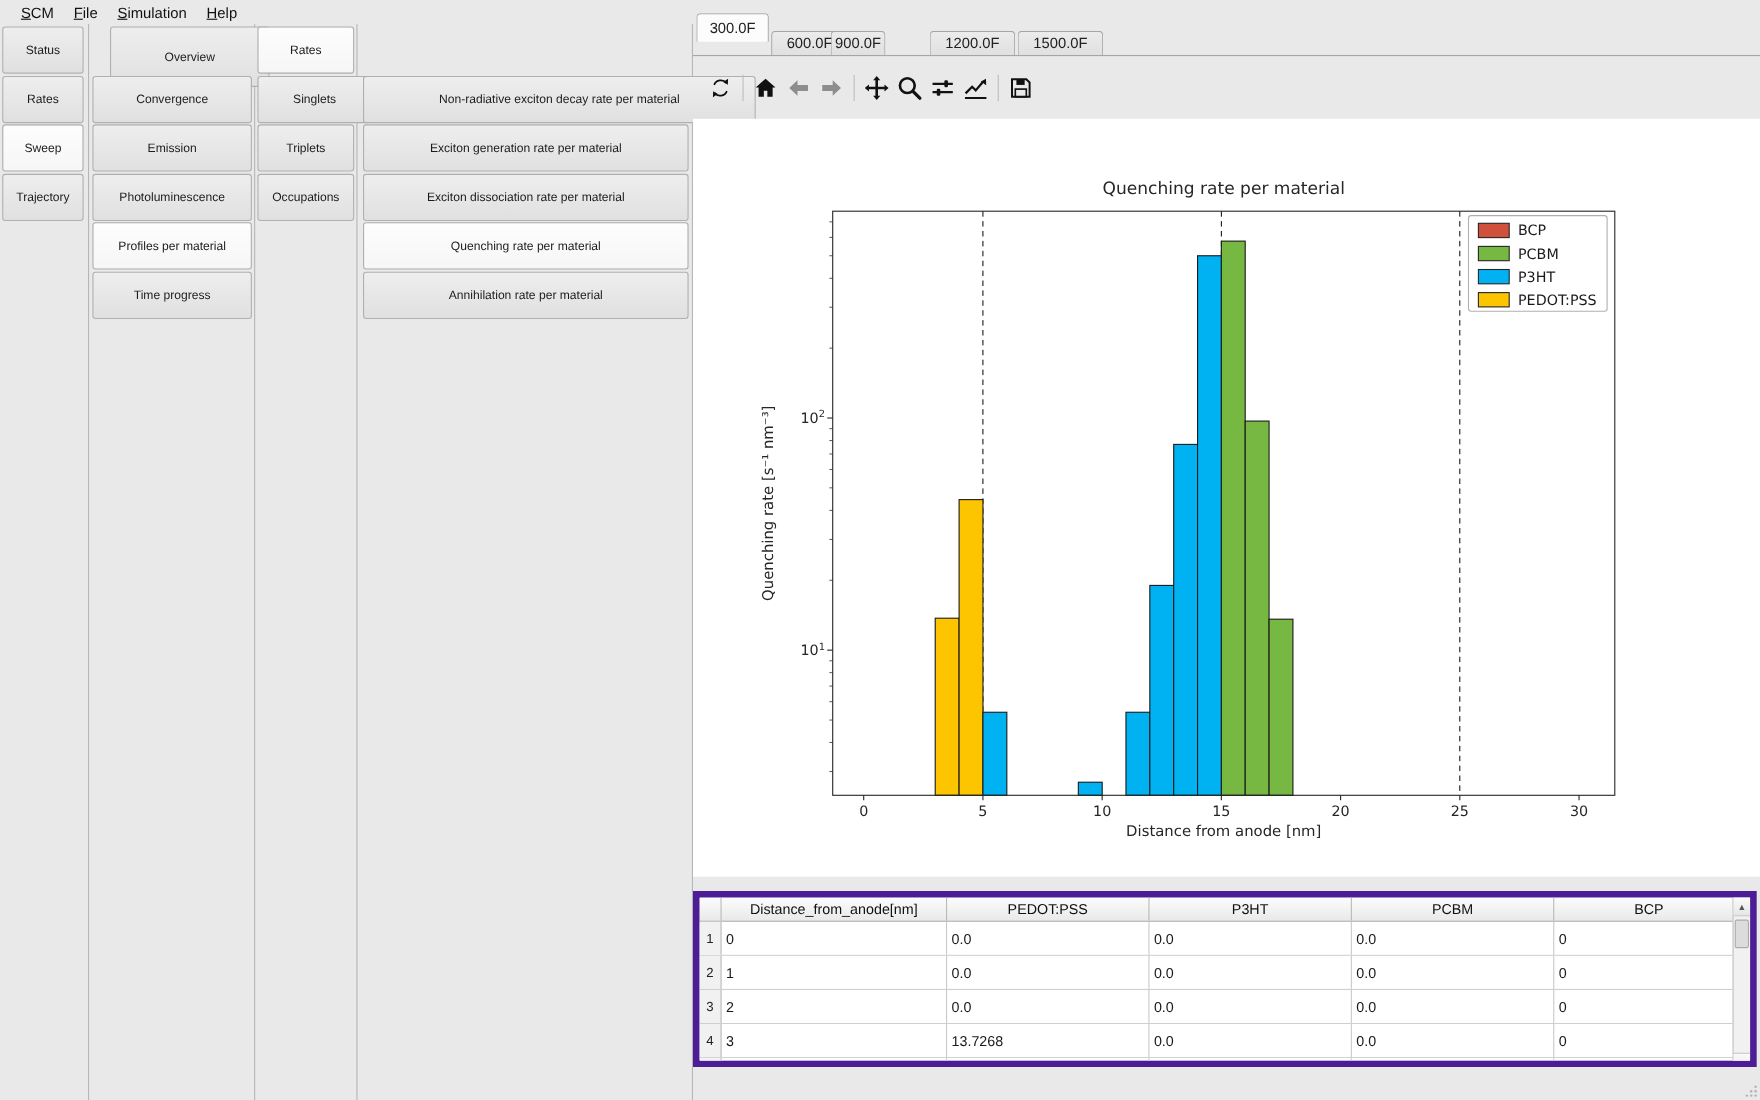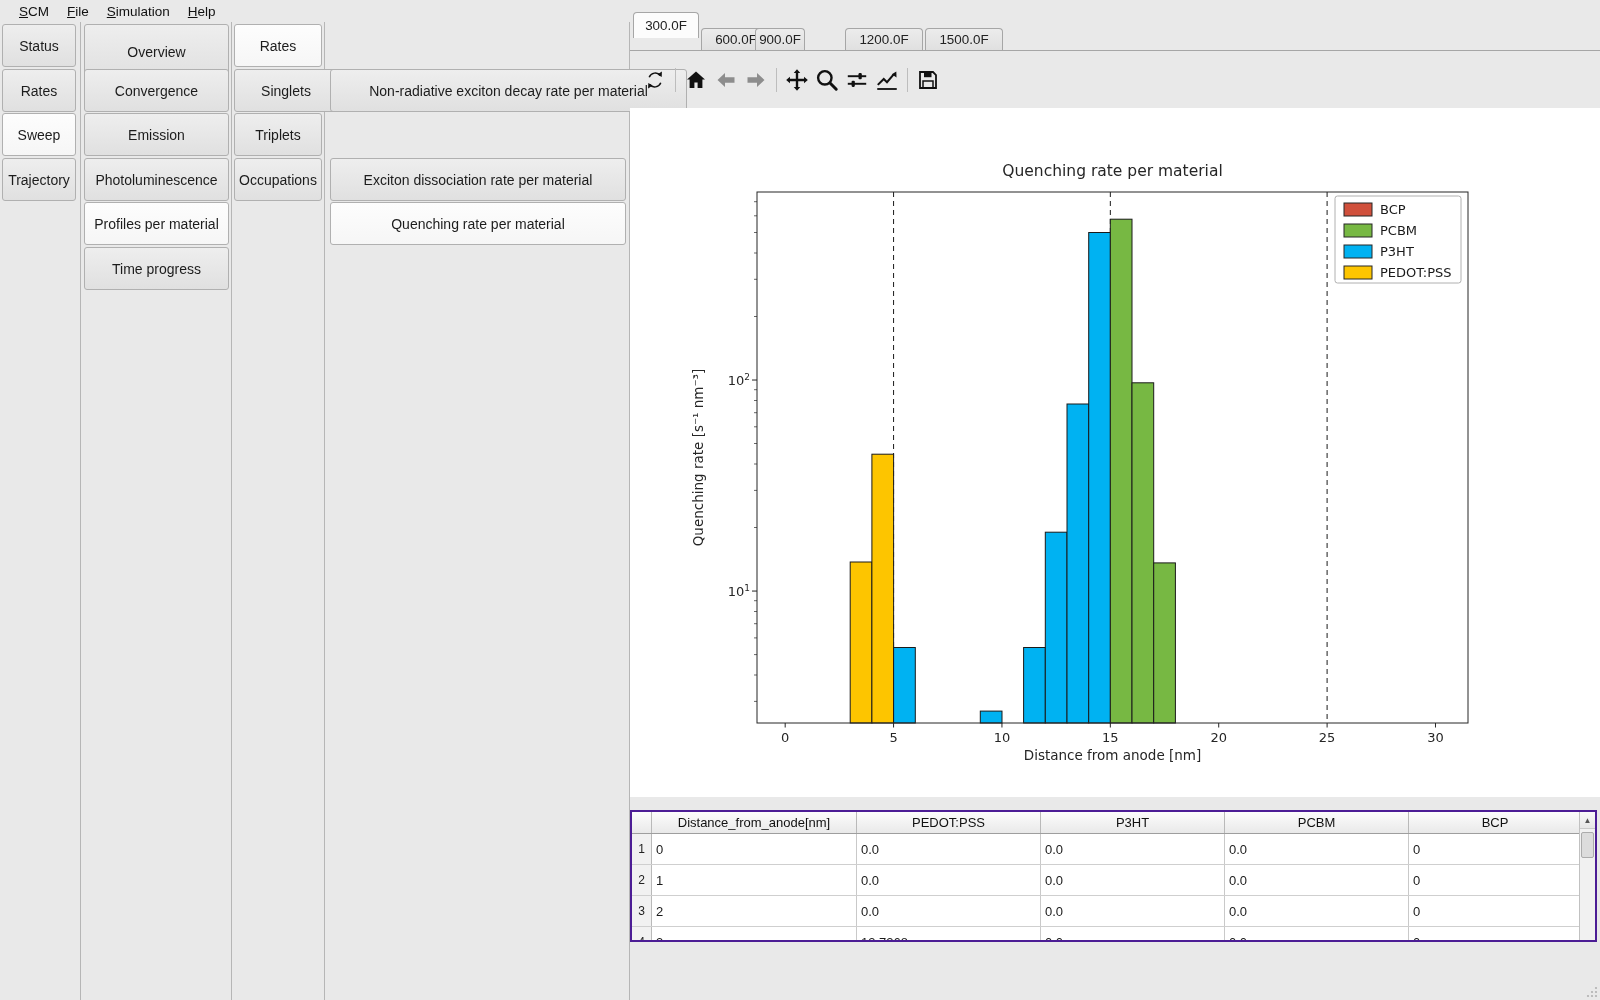--- a/index.html
+++ b/index.html
@@ -5,34 +5,34 @@
   html,body{margin:0;padding:0}
   body{width:1600px;height:1000px;background:#e9e9e9;font-family:"Liberation Sans",sans-serif;position:relative;overflow:hidden;color:#1a1a1a}
   #root{position:absolute;inset:0}
   
   .menubar{position:absolute;left:0;top:0;width:100%;height:22px;display:flex;align-items:center;padding-left:10px;font-size:13.5px;color:#111}
   .menu-item{display:inline-block;padding:2px 9px;cursor:default}
   .menu-item::first-letter{text-decoration:underline}
   
   .vsep{position:absolute;top:22px;bottom:0;width:1px;background:#b6b6b6}
   
-  .navbtn{position:absolute;border:1px solid #b0b0b0;border-radius:3px;background:linear-gradient(#eeeeee,#e0e0e0);color:#1c1c1c;font-size:14px;display:flex;align-items:center;justify-content:center;text-align:center;white-space:nowrap;cursor:default;box-sizing:border-box}
+  .navbtn{position:absolute;border:1px solid #b0b0b0;border-radius:3px;background:linear-gradient(#eeeeee,#e0e0e0);color:#1c1c1c;font-size:11px;display:flex;align-items:center;justify-content:center;text-align:center;white-space:nowrap;cursor:default;box-sizing:border-box}
   .navbtn.active{background:linear-gradient(#fdfdfd,#f6f6f6)}
   
   .tabline{position:absolute;left:630px;top:50px;width:970px;height:1px;background:#a6a6a6;z-index:1}
   .tab{position:absolute;top:28px;height:22px;background:linear-gradient(#ececec,#e0e0e0);border:1px solid #a6a6a6;border-bottom:none;border-radius:4px 4px 0 0;font-size:13.4px;color:#222;display:flex;align-items:center;justify-content:center;box-sizing:border-box;z-index:2;cursor:default}
   .tab.active{top:12px;height:26px;background:#fcfcfc;z-index:3}
   
   .toolbar{position:absolute;left:640px;top:62px;height:36px;display:flex;align-items:center}
   .ticon{width:30px;height:30px;display:flex;align-items:center;justify-content:center;cursor:default}
   .tsep{width:1px;height:24px;background:#bdbdbd;margin:0 5px}
   
   .plotpanel{position:absolute;left:630px;top:108px;width:970px;height:689px;background:#ffffff}
   
-  .tablewrap{position:absolute;left:630px;top:810px;width:967px;height:132px;background:#fff;border:2px solid #4c1d95;box-sizing:border-box;overflow:hidden}
+  .tablewrap{position:absolute;left:630px;top:810px;width:967px;height:160px;background:#fff;border:6px solid #4c1d95;box-sizing:border-box;overflow:hidden}
   .thead{display:flex;height:21px;background:linear-gradient(#fcfcfc,#e9e9e9);border-bottom:1px solid #9e9e9e;font-size:13px;color:#111}
   .th{display:flex;align-items:center;justify-content:center;border-right:1px solid #b9b9b9;box-sizing:border-box;overflow:hidden}
   .trow{display:flex;height:30px;border-bottom:1px solid #cfcfcf;font-size:13px;background:#fff}
   .td{display:flex;align-items:center;border-right:1px solid #c9c9c9;box-sizing:border-box;padding-left:4px;overflow:hidden}
   .tdnum{display:flex;align-items:center;justify-content:center;background:#f1f1f1;border-right:1px solid #b9b9b9;box-sizing:border-box;font-size:12px;color:#222}
   .trow.partial .td,.trow.partial .tdnum{align-items:flex-end;padding-bottom:1px}
   .c0{width:20px}.c1{width:205px}.c2{width:184px}.c3{width:184px}.c4{width:184px}.c5{width:172px;border-right:none}
   
   .vscroll{position:absolute;right:0;top:0;width:16px;height:158px;background:#f1f1f1;border-left:1px solid #c1c1c1;box-sizing:border-box}
   .sbtn{position:absolute;left:0;width:15px;height:17px;display:flex;align-items:center;justify-content:center;font-size:8px;color:#555;background:linear-gradient(#fafafa,#e6e6e6);border-bottom:1px solid #c9c9c9;box-sizing:border-box}
@@ -56,35 +56,37 @@
   <div class="vsep" style="left:80px"></div>
   <div class="vsep" style="left:231px"></div>
   <div class="vsep" style="left:324px"></div>
   <div class="vsep" style="left:629px"></div>
 
   <div class="navbtn" style="left:2px;top:24px;width:74px;height:43px">Status</div>
   <div class="navbtn" style="left:2px;top:69px;width:74px;height:43px">Rates</div>
   <div class="navbtn active" style="left:2px;top:113px;width:74px;height:43px">Sweep</div>
   <div class="navbtn" style="left:2px;top:158px;width:74px;height:43px">Trajectory</div>
 
-  <div class="navbtn" style="left:84px;top:24px;width:145px;height:55px">Overview</div>
+  <div class="navbtn" style="left:100px;top:24px;width:145px;height:55px">Overview</div>
   <div class="navbtn" style="left:84px;top:69px;width:145px;height:43px">Convergence</div>
   <div class="navbtn" style="left:84px;top:113px;width:145px;height:43px">Emission</div>
   <div class="navbtn" style="left:84px;top:158px;width:145px;height:43px">Photoluminescence</div>
   <div class="navbtn active" style="left:84px;top:202px;width:145px;height:43px">Profiles per material</div>
   <div class="navbtn" style="left:84px;top:247px;width:145px;height:43px">Time progress</div>
 
   <div class="navbtn active" style="left:234px;top:24px;width:88px;height:43px">Rates</div>
   <div class="navbtn" style="left:234px;top:69px;width:104px;height:43px">Singlets</div>
   <div class="navbtn" style="left:234px;top:113px;width:88px;height:43px">Triplets</div>
   <div class="navbtn" style="left:234px;top:158px;width:88px;height:43px">Occupations</div>
 
   <div class="navbtn" style="left:330px;top:69px;width:357px;height:43px">Non-radiative exciton decay rate per material</div>
+  <div class="navbtn" style="left:330px;top:113px;width:296px;height:43px">Exciton generation rate per material</div>
   <div class="navbtn" style="left:330px;top:158px;width:296px;height:43px">Exciton dissociation rate per material</div>
   <div class="navbtn active" style="left:330px;top:202px;width:296px;height:43px">Quenching rate per material</div>
+  <div class="navbtn" style="left:330px;top:247px;width:296px;height:43px">Annihilation rate per material</div>
 
   <div class="tabline"></div>
   <div class="tab active" style="left:633px;width:66px">300.0F</div>
   <div class="tab" style="left:701px;width:70px">600.0F</div>
   <div class="tab" style="left:755px;width:50px">900.0F</div>
   <div class="tab" style="left:845px;width:78px">1200.0F</div>
   <div class="tab" style="left:925px;width:78px">1500.0F</div>
 
   <div class="toolbar">
     <div class="ticon">

